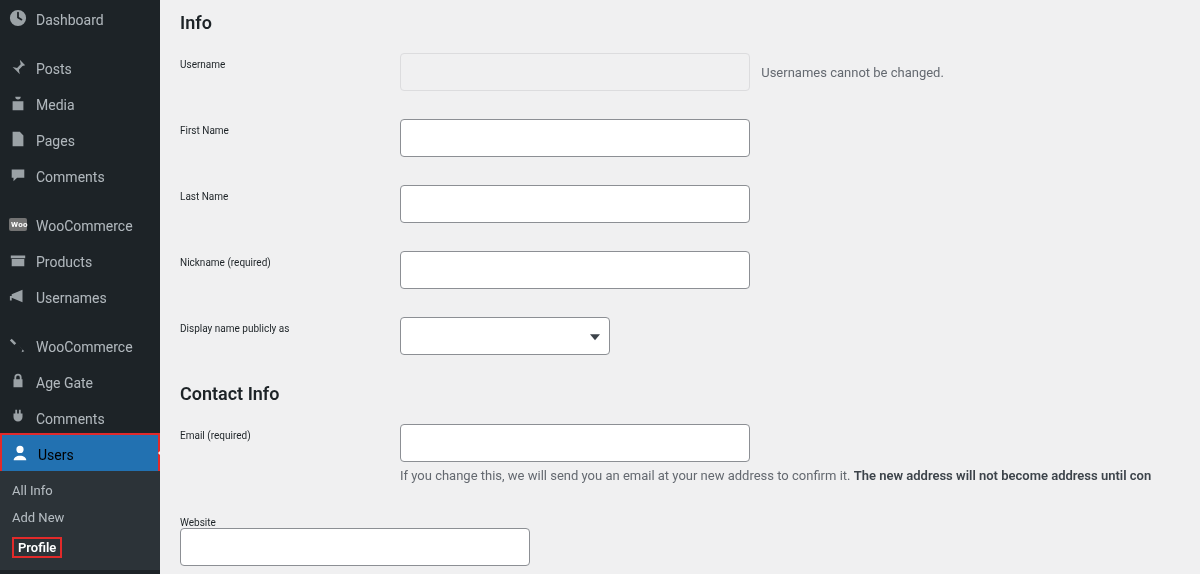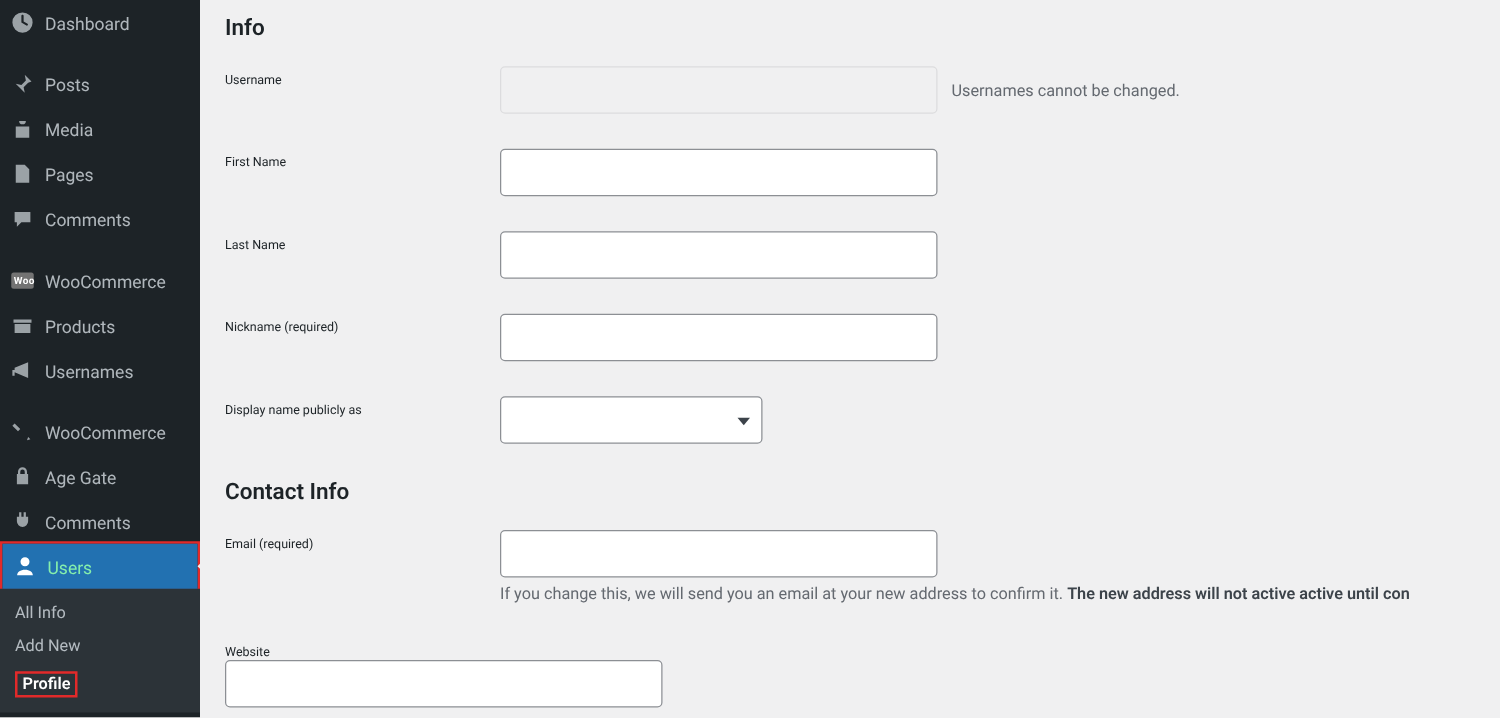--- a/index.html
+++ b/index.html
@@ -34,21 +34,21 @@
     display: flex;
     align-items: center;
     justify-content: center;
     margin-right: 8px;
     flex-shrink: 0;
     color: rgba(240,246,252,0.6);
   }
   .menu-item .icon svg { width: 18px; height: 18px; fill: currentColor; }
   .menu-item.active {
     background: #2271b1;
-    color: #86efac;
+    color: #000000;
   }
   .menu-item.active .icon { color: #fff; }
   .menu-item.active::after {
     content: "";
     position: absolute;
     right: -8px;
     top: 50%;
     transform: translateY(-50%);
     width: 0; height: 0;
     border-top: 8px solid transparent;
@@ -347,21 +347,21 @@
   <h2 class="section" style="margin-top:10px;">Contact Info</h2>
 
   <div class="form-row" style="margin-bottom:14px;">
     <div class="label">
       <span>Email</span>
       <span class="req">(required)</span>
     </div>
     <div class="field">
       <input type="text" style="">
       <div class="desc">
-        <span>If you change this, we will send you an email at your new address to confirm it. </span><strong>The new address will not active active until con</strong>
+        <span>If you change this, we will send you an email at your new address to confirm it. </span><strong>The new address will not become address until con</strong>
       </div>
     </div>
   </div>
 
   <div class="form-row" style="margin-top:28px;flex-direction:column;">
     <div class="label">Website</div>
     <div class="field">
       <input type="text" style="">
     </div>
   </div>

